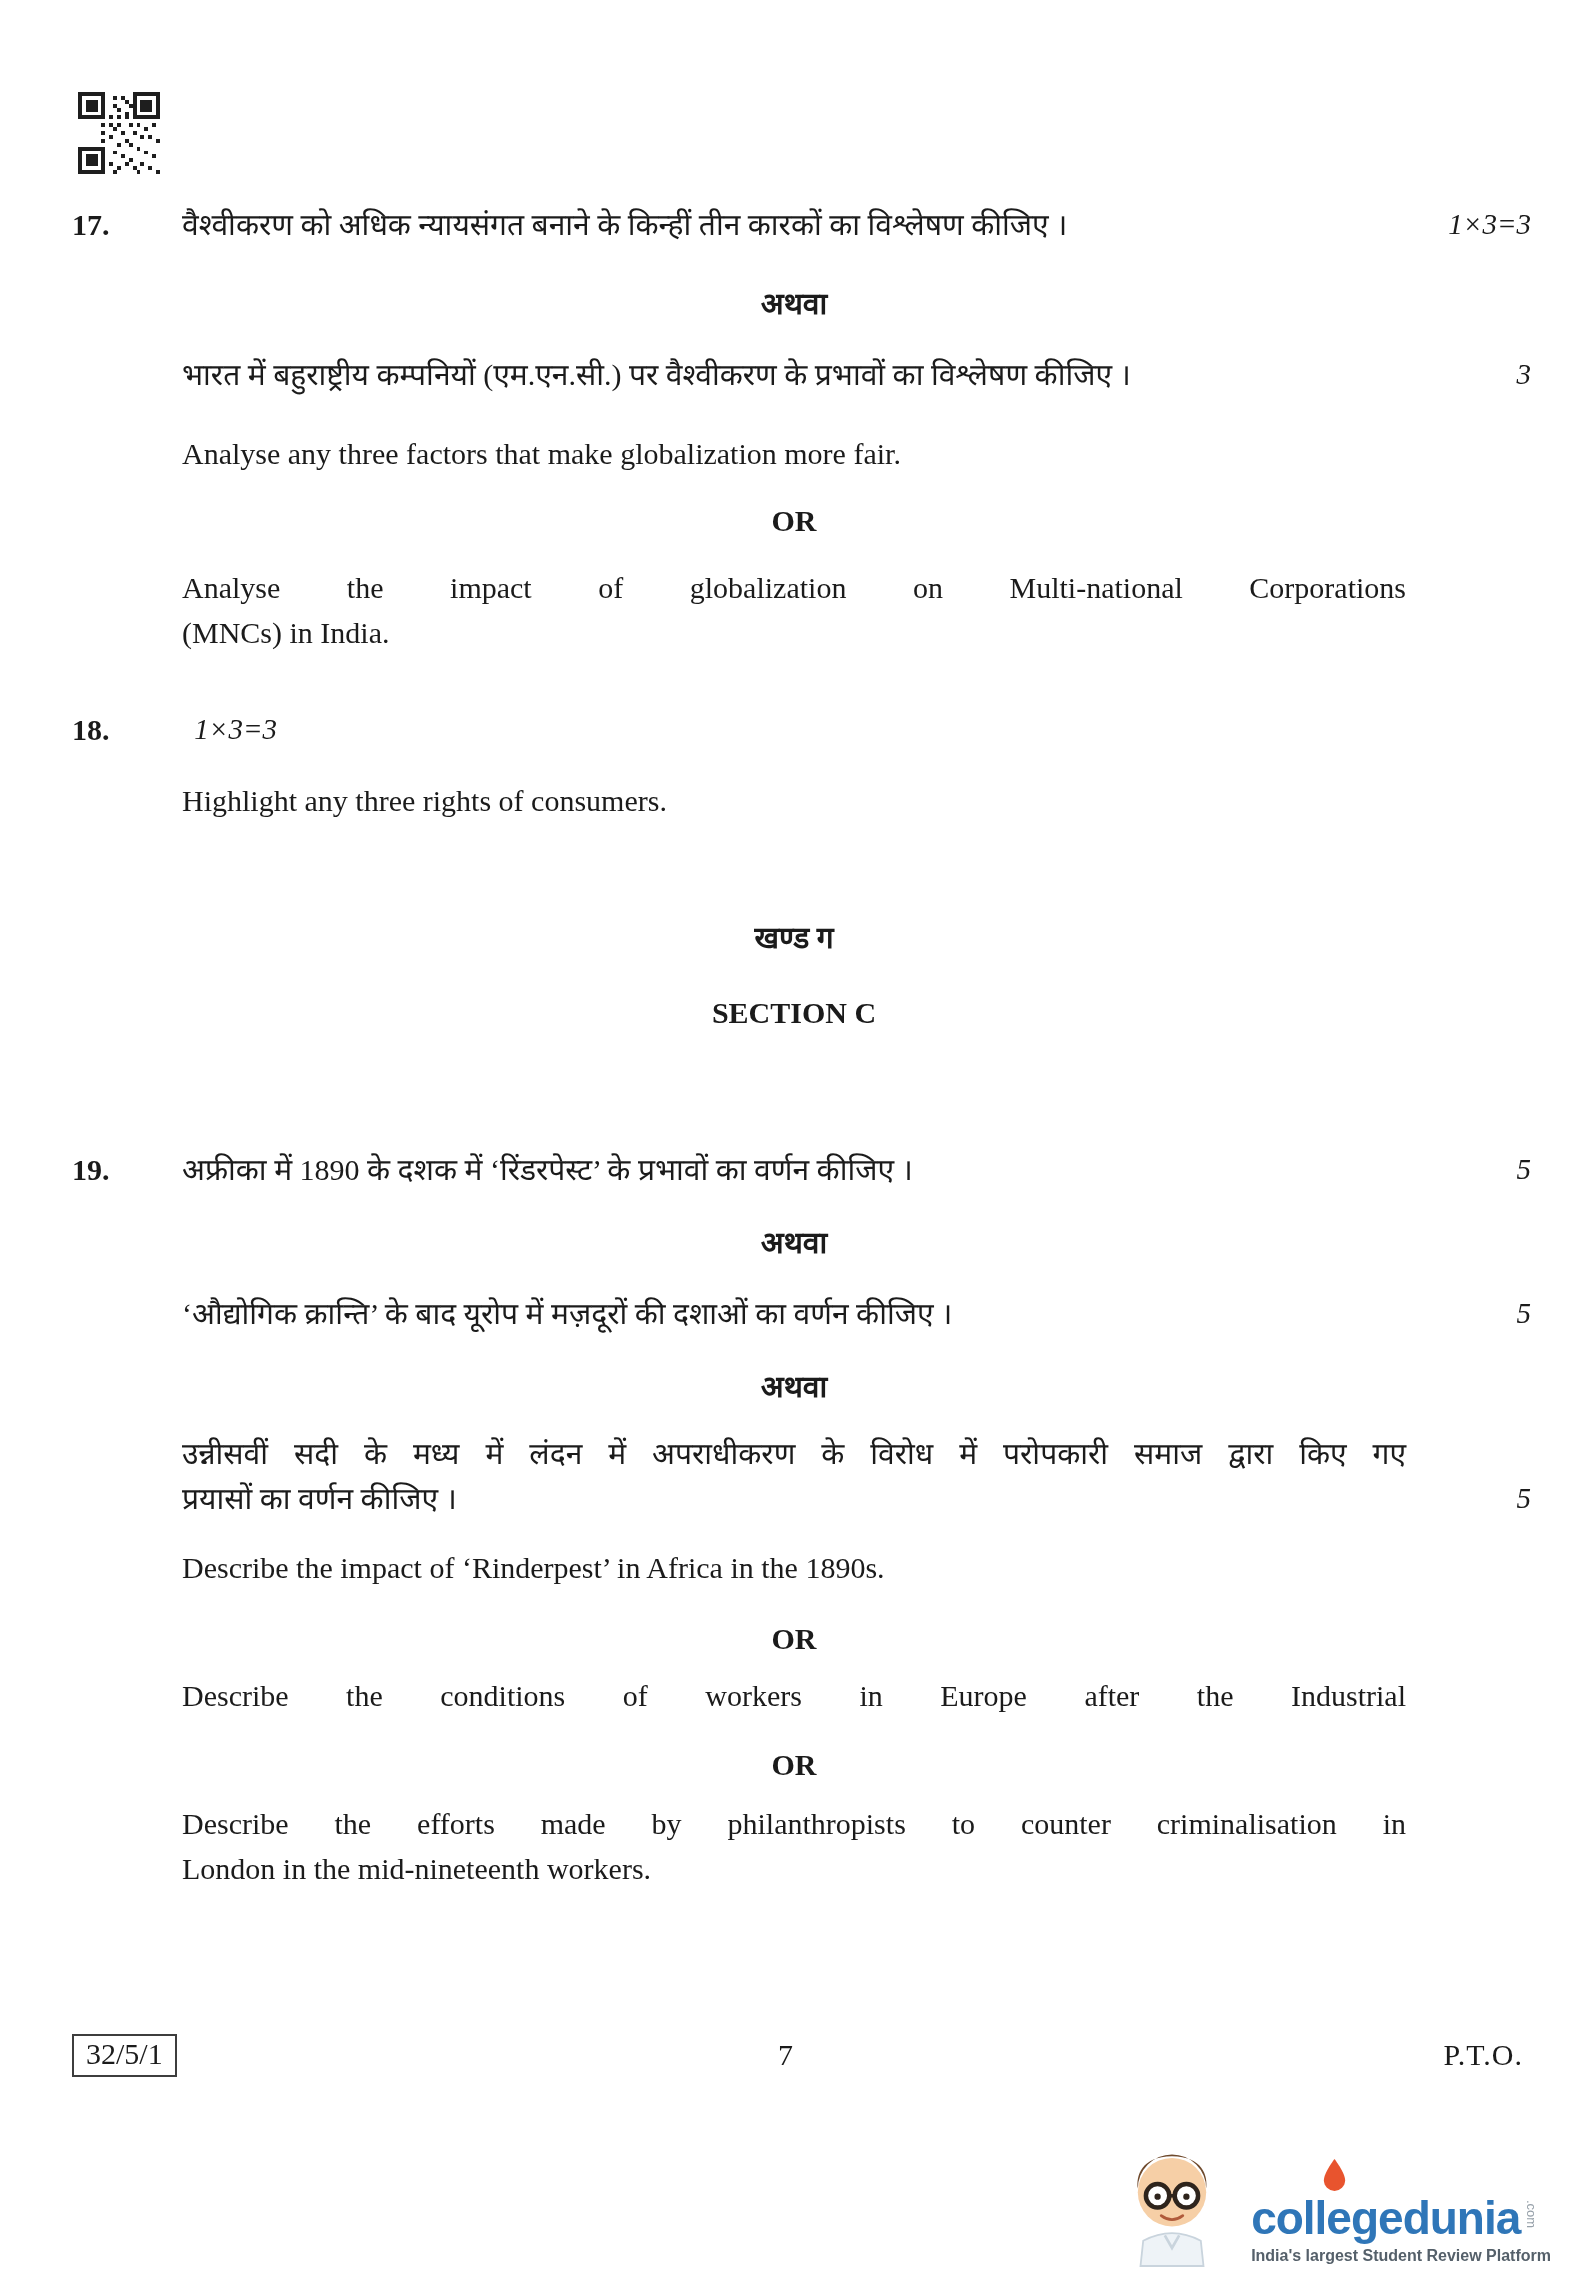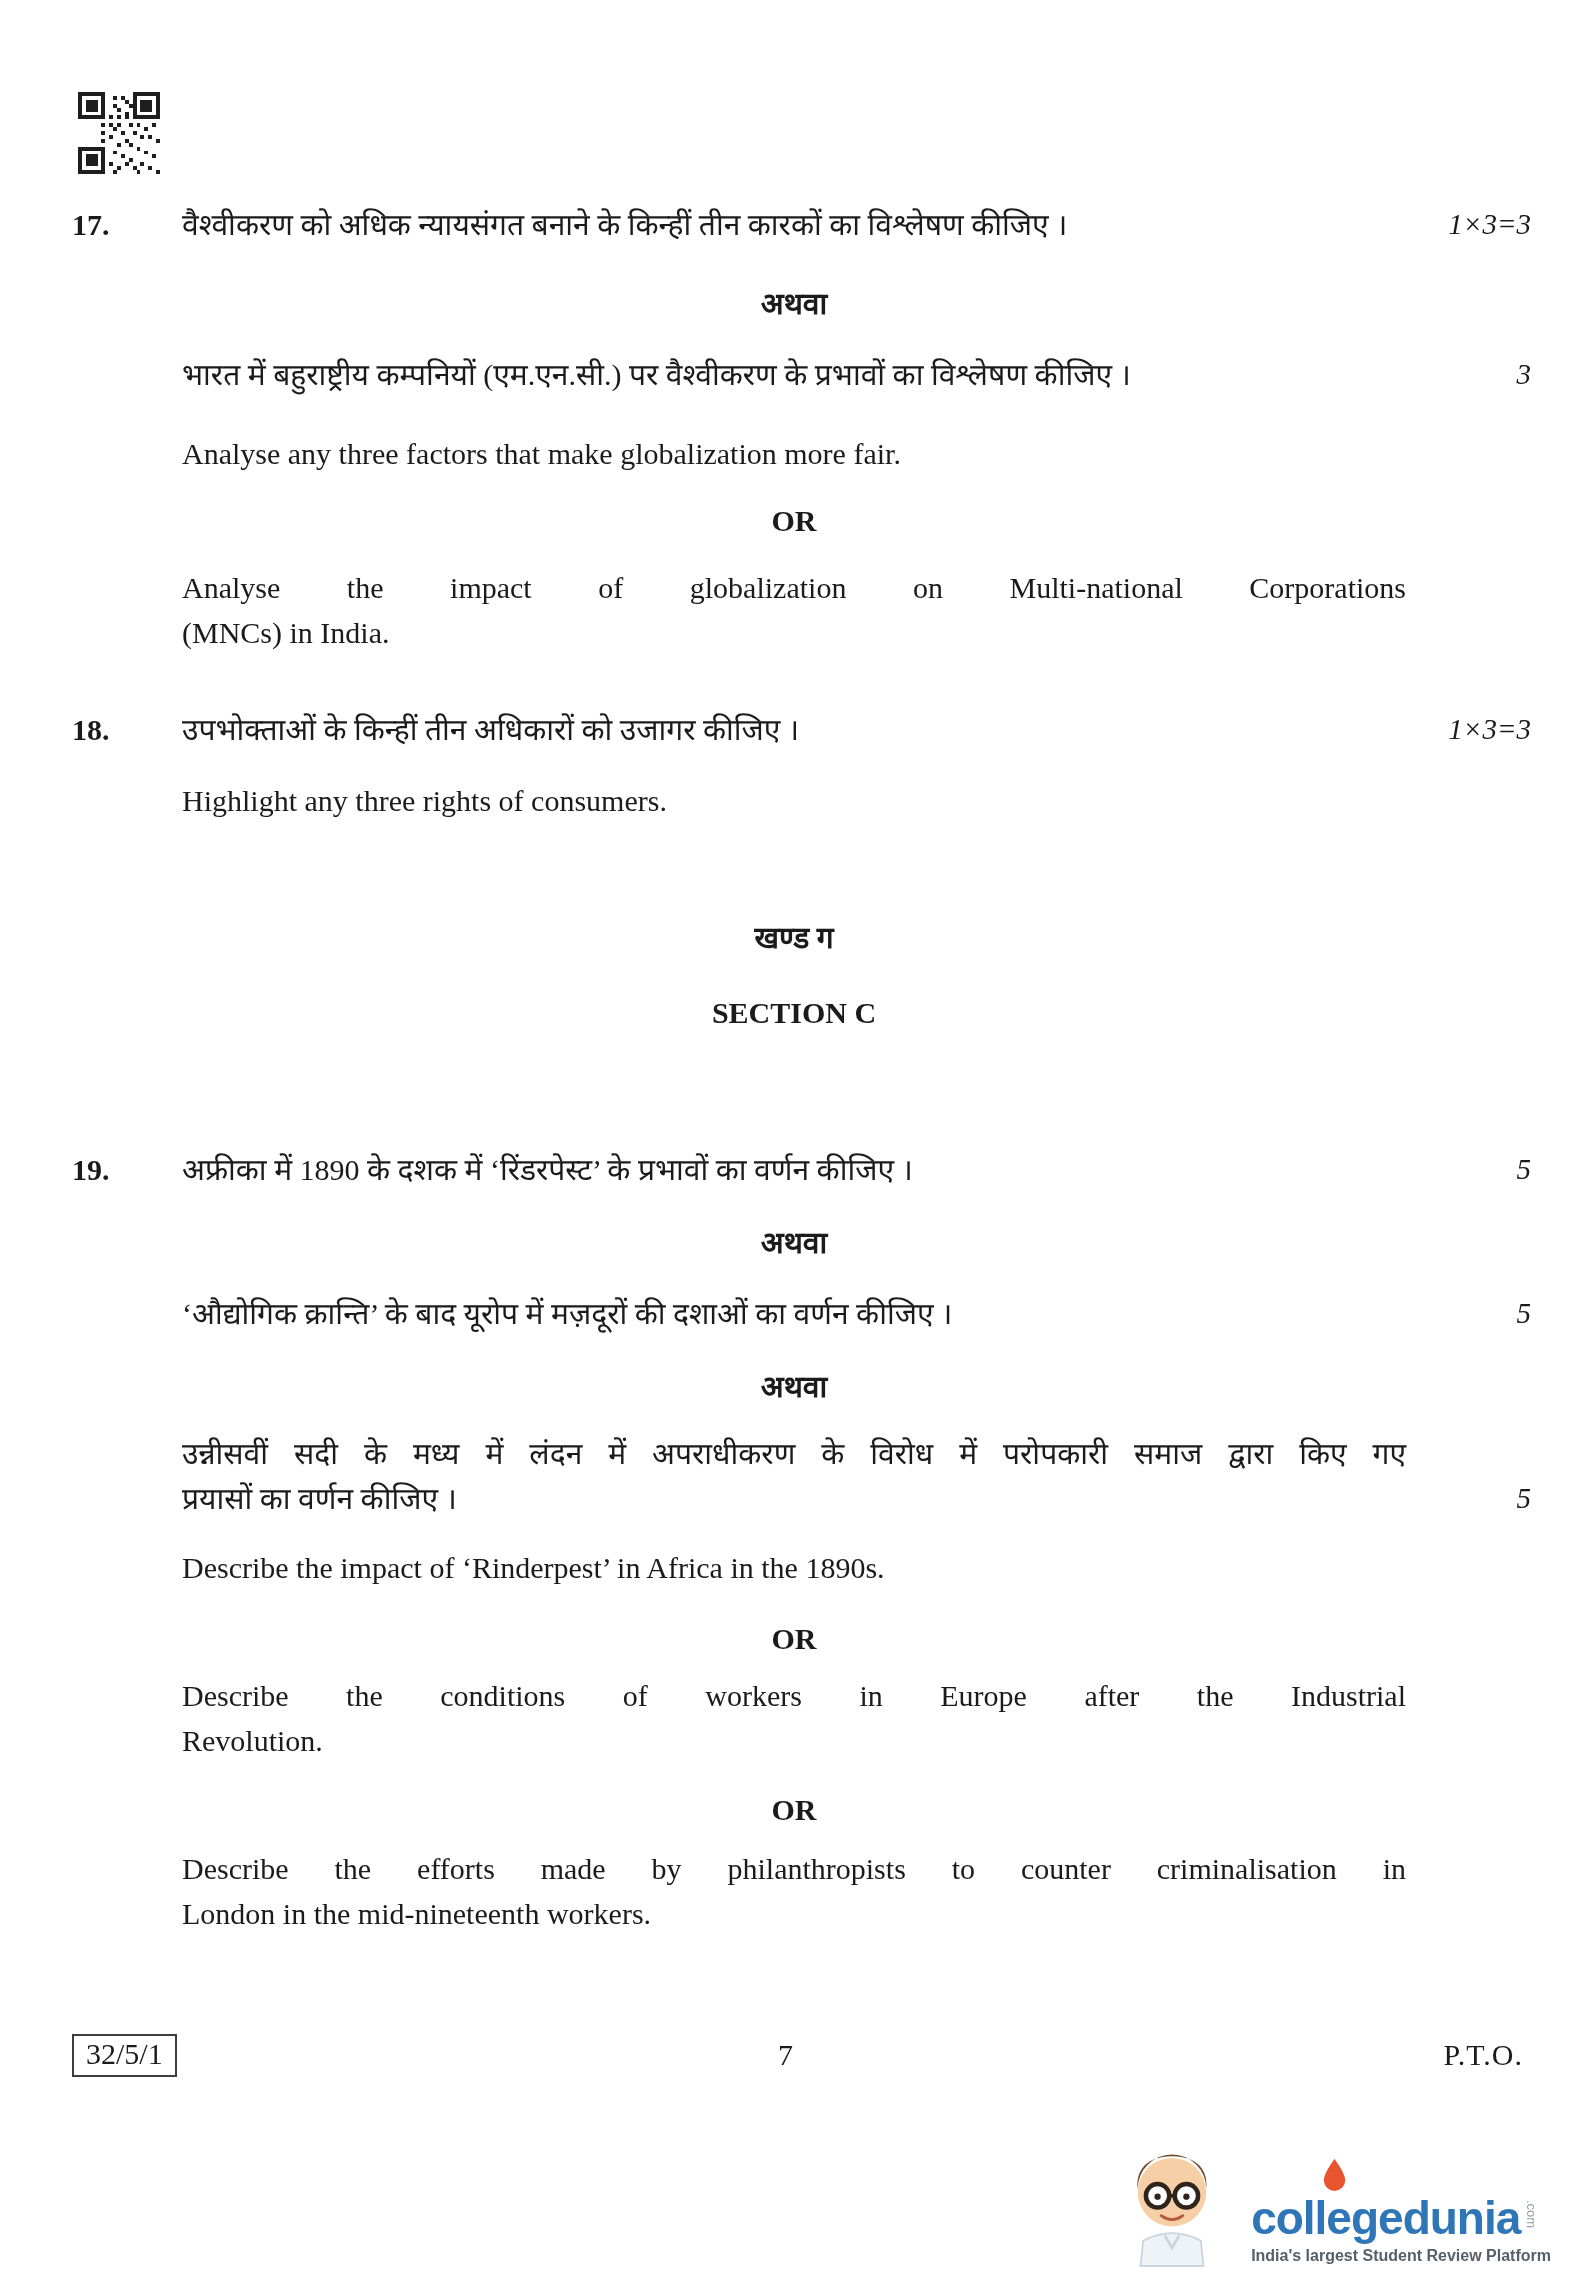--- a/index.html
+++ b/index.html
@@ -141,21 +141,20 @@
         <div class="jline">Analyse the impact of globalization on Multi-national Corporations</div>
         <div>(MNCs) in India.</div>
       </div>
       <div class="qmarks"></div>
     </div>
   </section>
 
   <section class="mt52">
     <div class="qrow mb26">
       <div class="qnum">18.</div>
-      <div class="qtext">उपभोक्ताओं के किन्हीं तीन अधिकारों को उजागर कीजिए ।</div>
       <div class="qmarks">1×3=3</div>
     </div>
     <div class="qrow">
       <div class="qnum"></div>
       <div class="qtext">Highlight any three rights of consumers.</div>
       <div class="qmarks"></div>
     </div>
   </section>
 
   <section class="mt84">
@@ -207,21 +206,20 @@
     </div>
     <div class="qrow mb12">
       <div class="qnum"></div>
       <div class="qtext center bold">OR</div>
       <div class="qmarks"></div>
     </div>
     <div class="qrow mb24">
       <div class="qnum"></div>
       <div class="qtext">
         <div class="jline">Describe the conditions of workers in Europe after the Industrial</div>
-        <div>Revolution.</div>
       </div>
       <div class="qmarks"></div>
     </div>
     <div class="qrow mb14">
       <div class="qnum"></div>
       <div class="qtext center bold">OR</div>
       <div class="qmarks"></div>
     </div>
     <div class="qrow">
       <div class="qnum"></div>

